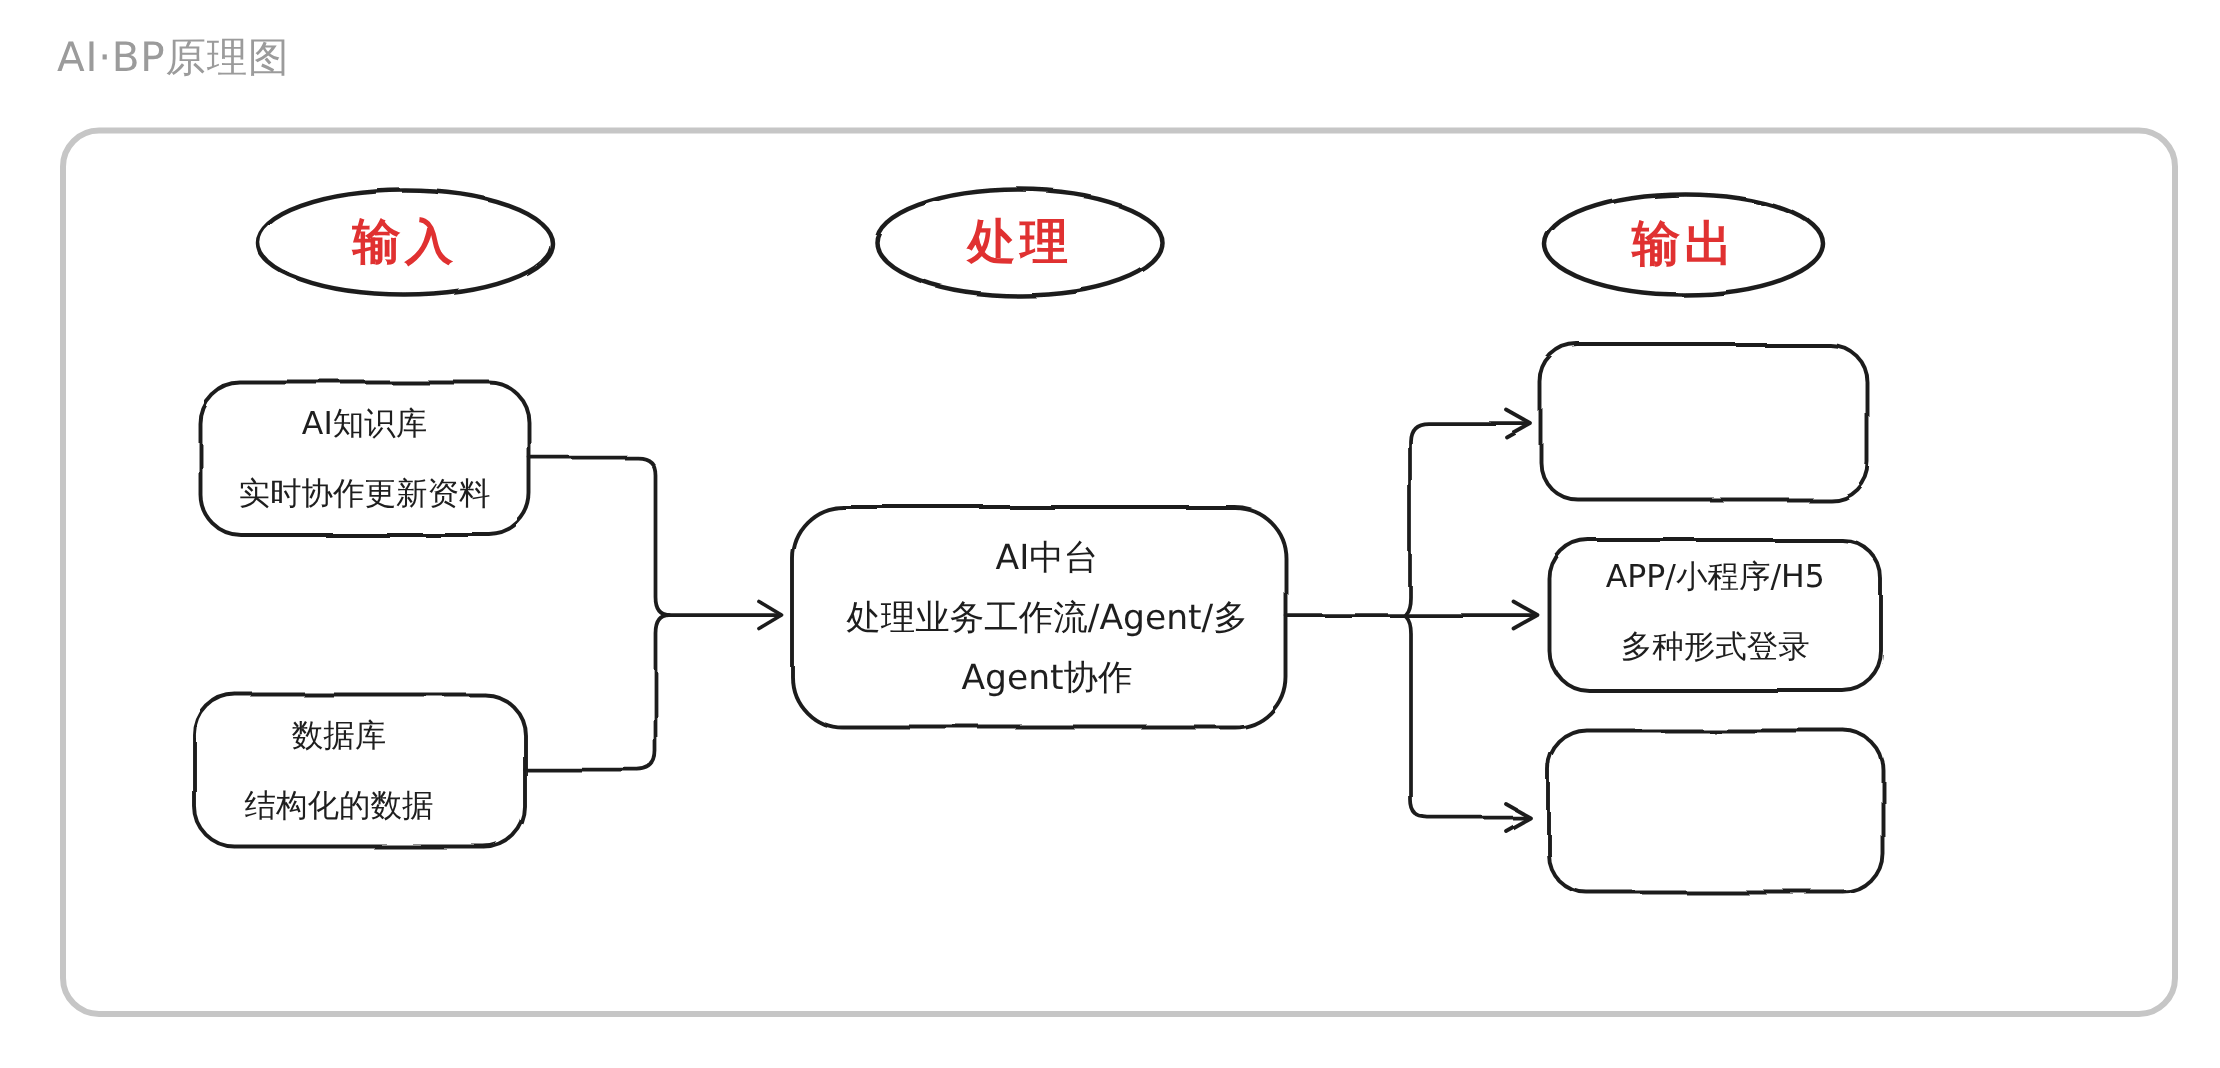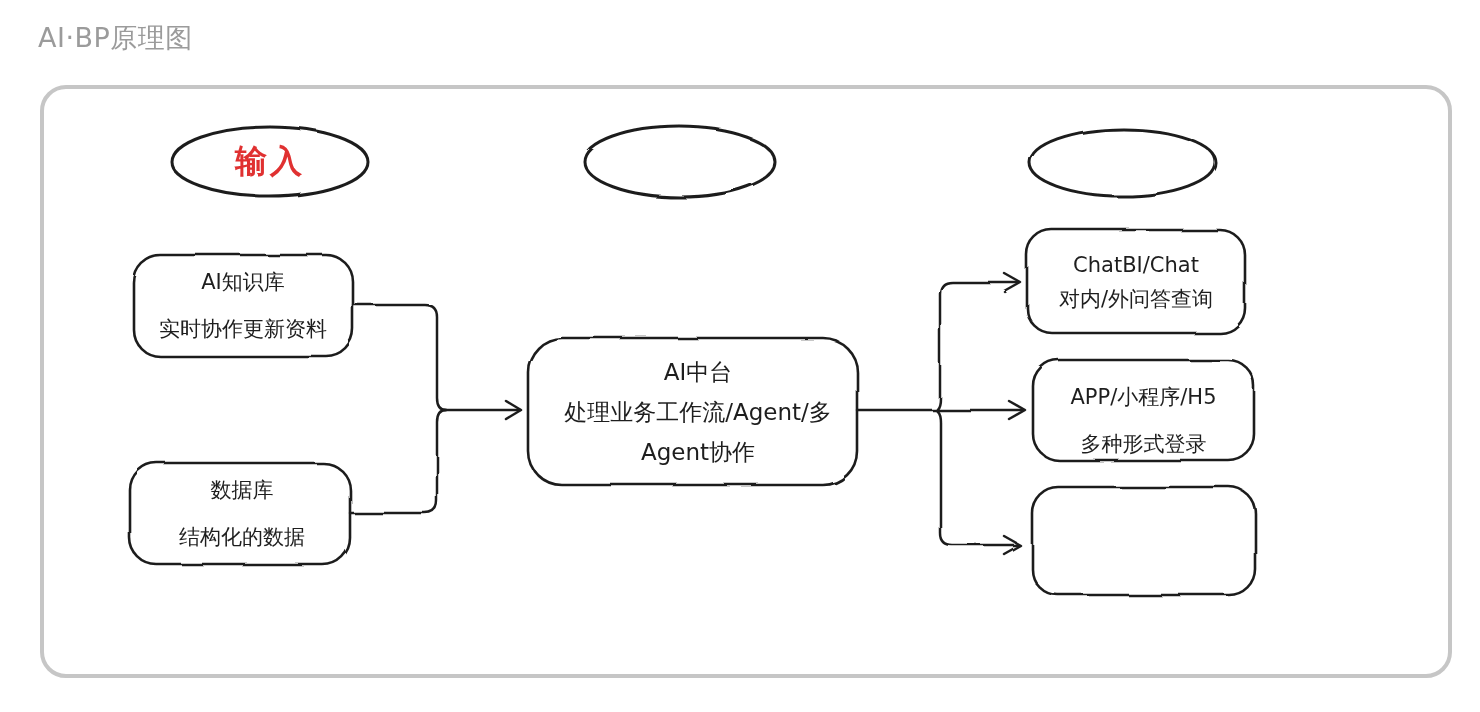--- a/index.html
+++ b/index.html
@@ -60,24 +60,24 @@
     font-size: 23px;
     line-height: 40px;
     padding-left: 11px;
   }
   
   .s1 { left: 172px; top: 127px; width: 196px; height: 70px; }
   .s2 { left: 585px; top: 127px; width: 190px; height: 70px; }
   .s3 { left: 1030px; top: 128px; width: 186px; height: 70px; }
   
   .n0 { left: 133px;  top: 255px; width: 220px; height: 101px; }
-  .n1 { left: 146px;  top: 463px; width: 192px; height: 102px; }
+  .n1 { left: 130px;  top: 463px; width: 192px; height: 102px; }
   .n2 { left: 528px;  top: 338px; width: 329px; height: 147px; }
   .n3 { left: 1027px; top: 230px; width: 218px; height: 103px; line-height: 34px; }
-  .n4 { left: 1033px; top: 360px; width: 221px; height: 96px; margin-top: 13px; }
+  .n4 { left: 1033px; top: 360px; width: 221px; height: 96px; }
   .n5 { left: 1032px; top: 487px; width: 223px; height: 108px; line-height: 33px; }
 </style>
 </head>
 <body>
 
 <div class="stage-wrap">
 
   <div class="page-title">AI·BP原理图</div>
 
   <div class="frame"></div>
@@ -112,26 +112,26 @@
       <path stroke-width="2.5" d="M937 409 Q940 406 940 398 L940 294 Q940 282 952 282 L1017 282"></path>
       <path stroke-width="2.5" d="M1004 273 L1020 282 L1004 291"></path>
       <path stroke-width="2.5" d="M936 410 L1022 410"></path>
       <path stroke-width="2.5" d="M1009 401 L1025 410 L1009 419"></path>
       <path stroke-width="2.5" d="M937 411 Q940 414 940 422 L940 533 Q940 545 952 545 L1017 545"></path>
       <path stroke-width="2.5" d="M1004 536 L1020 545 L1004 554"></path>
     </g>
   </svg>
 
   <div class="label stage-label s1"><span>输入</span></div>
+  <div class="label stage-label s2"><span>处理</span></div>
+  <div class="label stage-label s3"><span>输出</span></div>
 
   <div class="label node-label n0"><span>AI知识库
 实时协作更新资料</span></div>
   <div class="label node-label n1"><span>数据库
 结构化的数据</span></div>
   <div class="label node-label mid n2"><span>AI中台
 处理业务工作流/Agent/多
 Agent协作</span></div>
-  <div class="label node-label n3"><span>ChatBI/Chat
-对内/外问答查询</span></div>
   <div class="label node-label n4"><span>APP/小程序/H5
 多种形式登录</span></div>
 
 </div>
 
 </body></html>

